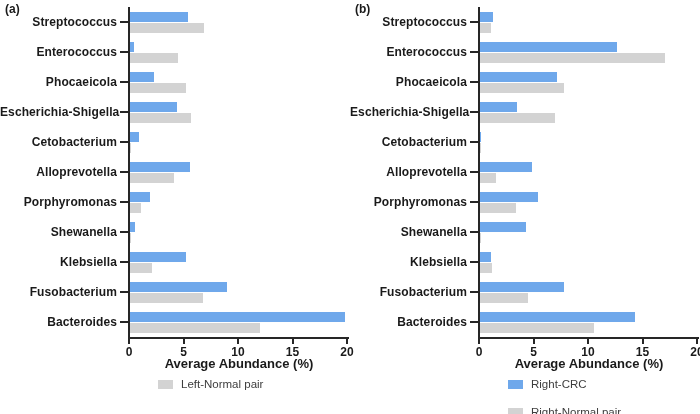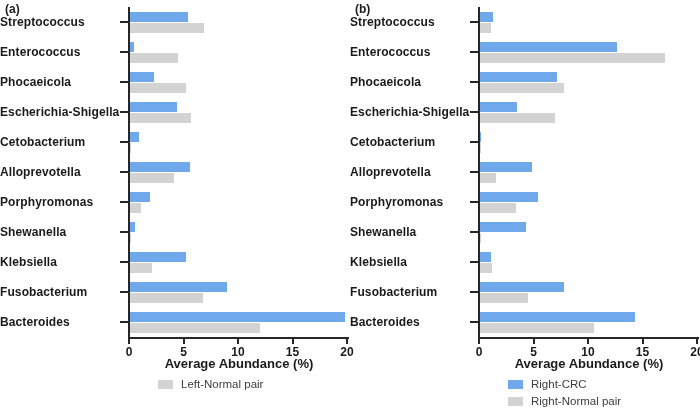--- a/index.html
+++ b/index.html
@@ -6,30 +6,30 @@
   #figure{
     width:700px;height:414px;position:relative;background:#ffffff;
     font-family:"Liberation Sans", sans-serif;color:#1a1a1a;overflow:hidden;
   }
   .panel{position:absolute;top:0;width:350px;height:414px;}
   #panel-a{left:0;}
   #panel-b{left:350px;}
   .panel-letter{position:absolute;top:2px;left:5px;font-weight:bold;font-size:12px;}
   .chart{position:absolute;top:7px;left:0;width:350px;height:330px;}
   .row{position:absolute;left:0;width:350px;height:30px;display:flex;align-items:center;}
-  .ylabel{width:117px;font-weight:bold;font-size:12px;letter-spacing:0.1px;white-space:nowrap;}
+  .ylabel{width:117px;text-align:right;font-weight:bold;font-size:12px;letter-spacing:0.1px;white-space:nowrap;}
   .ytick{width:8px;height:2px;background:#262626;margin-left:3px;}
   .bargroup{width:218px;display:flex;flex-direction:column;gap:1px;margin-left:2px;}
   .bar{height:10px;border-radius:0;}
   .yaxis-line{position:absolute;left:128px;top:0;width:2px;height:332px;background:#262626;}
   .xaxis-line{position:absolute;left:128px;top:330px;width:221px;height:2px;background:#262626;}
   .xtick{position:absolute;top:332px;width:2px;height:5px;background:#262626;}
   .xtick-label{position:absolute;top:338px;transform:translateX(-50%);font-weight:bold;font-size:12px;}
   .xtitle{position:absolute;top:356px;left:130px;width:218px;text-align:center;font-weight:bold;font-size:13px;white-space:nowrap;}
-  .legend{position:absolute;top:377px;left:158px;display:flex;flex-direction:column;gap:3px;}
+  .legend{position:absolute;top:377px;left:158px;display:flex;flex-direction:column;gap:14px;}
   .legend-item{display:flex;align-items:center;gap:8px;height:14px;}
   .legend-swatch{width:15px;height:9px;}
   .legend-label{font-size:11.5px;color:#3d3d3d;white-space:nowrap;}
 </style>
 </head>
 <body>
 
 <div id="figure">
   <div class="panel" id="panel-a">
     <div class="panel-letter">(a)</div>

